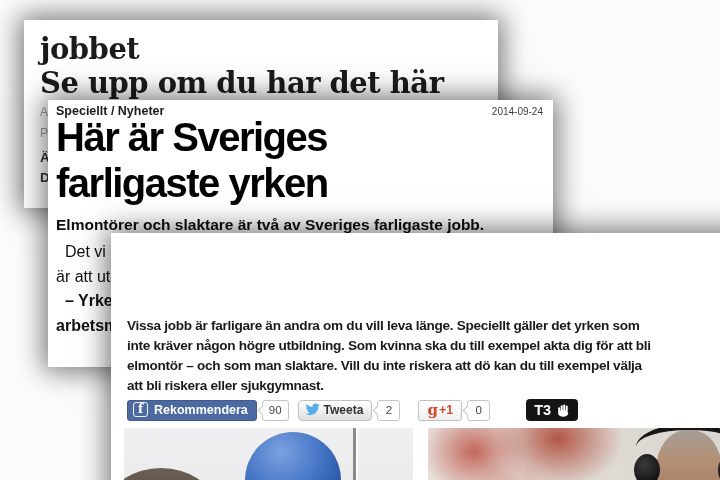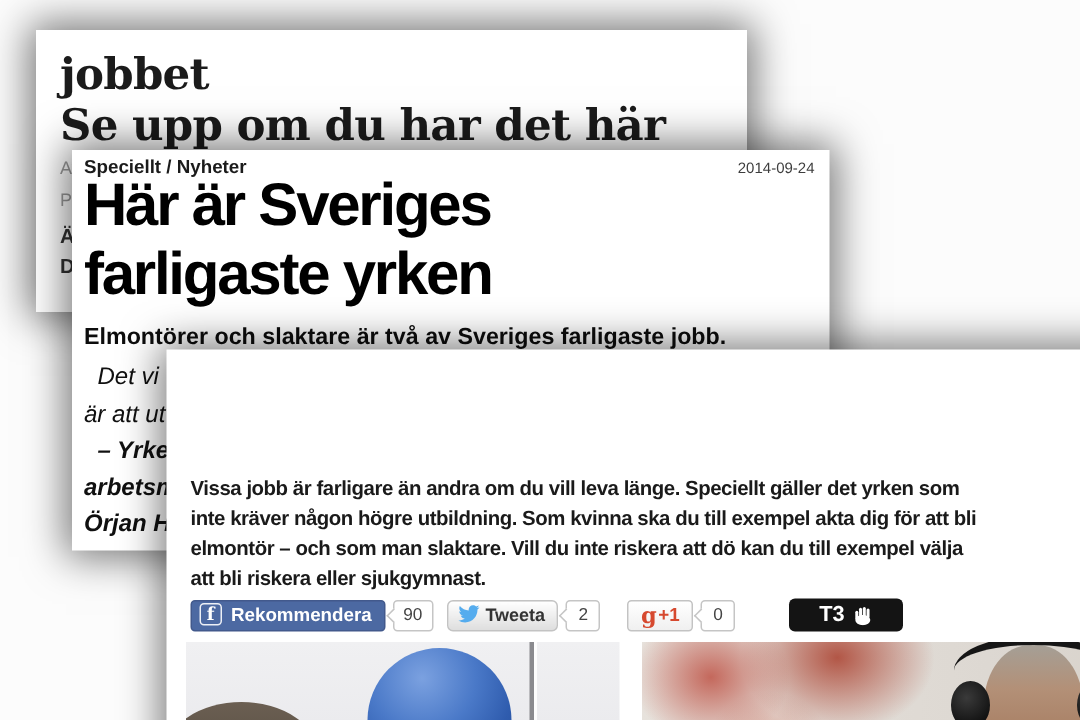--- a/index.html
+++ b/index.html
@@ -26,21 +26,21 @@
   .c2-head { position:absolute; top:4px; left:8px; right:10px; display:flex;
              justify-content:space-between; align-items:baseline; }
   .breadcrumb { font-size:12.5px; font-weight:bold; color:#1b1b1b; cursor:pointer; }
   .date { font-size:10px; color:#3d3d3d; }
   .c2-hl { position:absolute; top:14px; left:8px; margin:0;
            font-size:40px; line-height:46px; font-weight:bold; letter-spacing:-1.5px; color:#000; }
   .c2-hl span { display:block; white-space:nowrap; }
   .c2-lead { position:absolute; top:116px; left:8px; font-size:15.5px; font-weight:bold;
              color:#0d0d0d; white-space:nowrap; }
   .c2-frags { position:absolute; top:140px; left:8px; font-size:16px; line-height:24.5px; color:#101010; }
-  .c2-frags div { white-space:nowrap;font-style:italic; }
+  .c2-frags div { white-space:nowrap; }
   .c2-frags .ind { padding-left:9px; }
   .c2-frags .b { font-weight:bold; }
 
   
   .card3 { left:111px; top:233px; width:700px; height:330px; z-index:3; }
   .c3-hl { position:absolute; top:5px; left:16px; margin:0;
            font-family:"DejaVu Serif", serif; font-weight:bold;
            font-size:29px; line-height:36px; letter-spacing:-1.5px; color:#101010; }
   .c3-hl span { display:block; white-space:nowrap; }
   .c3-body { position:absolute; top:83px; left:16px; font-size:13.6px; line-height:20px;
@@ -67,21 +67,21 @@
   .tw-btn { display:flex; align-items:center; gap:4px; height:21px;
             background:linear-gradient(#ffffff,#dedede); border:1px solid #c3c3c3;
             border-radius:4px; color:#333; font-weight:bold; font-size:12px; padding:0 8px 1px 6px; }
   .g-btn { display:flex; align-items:baseline; height:21px; align-items:center;
            background:linear-gradient(#ffffff,#f0f0f0); border:1px solid #c3c3c3;
            border-radius:3px; padding:0 8px 1px 8px; font-weight:bold; }
   .g-g { color:#d6492f; font-family:"DejaVu Serif", serif; font-size:15px; font-weight:bold; }
   .g-p1 { color:#d6492f; font-size:12.5px; font-weight:bold; margin-left:1px; }
   .t3-badge { display:flex; align-items:center; gap:6px; height:22px;
               background:#141414; border-radius:4px; color:#fff; font-weight:bold;
-              font-size:14.5px; padding:0 20px; cursor:pointer; }
+              font-size:14.5px; padding:0 8px; cursor:pointer; }
 
   
   .c3-photos { position:absolute; top:195px; left:13px; right:0; height:130px; display:flex; }
   .photo { position:relative; overflow:hidden; }
   .photo-left { width:289px; margin-right:15px;
                 background:linear-gradient(180deg,#f0f0f2 0%,#e4e4e8 100%); }
   .helmet { position:absolute; left:121px; top:4px; width:96px; height:72px;
             border-radius:48px 48px 12px 12px;
             background:radial-gradient(circle at 38% 28%, #7ba1e0 0%, #4a79c8 45%, #2f5cae 78%, #27509c 100%); }
   .doorline { position:absolute; left:229px; top:0; width:3px; height:100%;
@@ -129,21 +129,20 @@
     <h1 class="c2-hl">
       <span>Här är Sveriges</span>
       <span>farligaste yrken</span>
     </h1>
     <div class="c2-lead">Elmontörer och slaktare är två av Sveriges farligaste jobb.</div>
     <div class="c2-frags">
       <div class="ind">Det vi</div>
       <div>är att ut</div>
       <div class="ind b">– Yrke</div>
       <div class="b">arbetsm</div>
-      <div class="b">Örjan H</div>
     </div>
   </article>
 
   <article class="card card3">
     <div class="c3-body">
       <div>Vissa jobb är farligare än andra om du vill leva länge. Speciellt gäller det yrken som</div>
       <div>inte kräver någon högre utbildning. Som kvinna ska du till exempel akta dig för att bli</div>
       <div>elmontör – och som man slaktare. Vill du inte riskera att dö kan du till exempel välja</div>
       <div>att bli riskera eller sjukgymnast.</div>
     </div>

